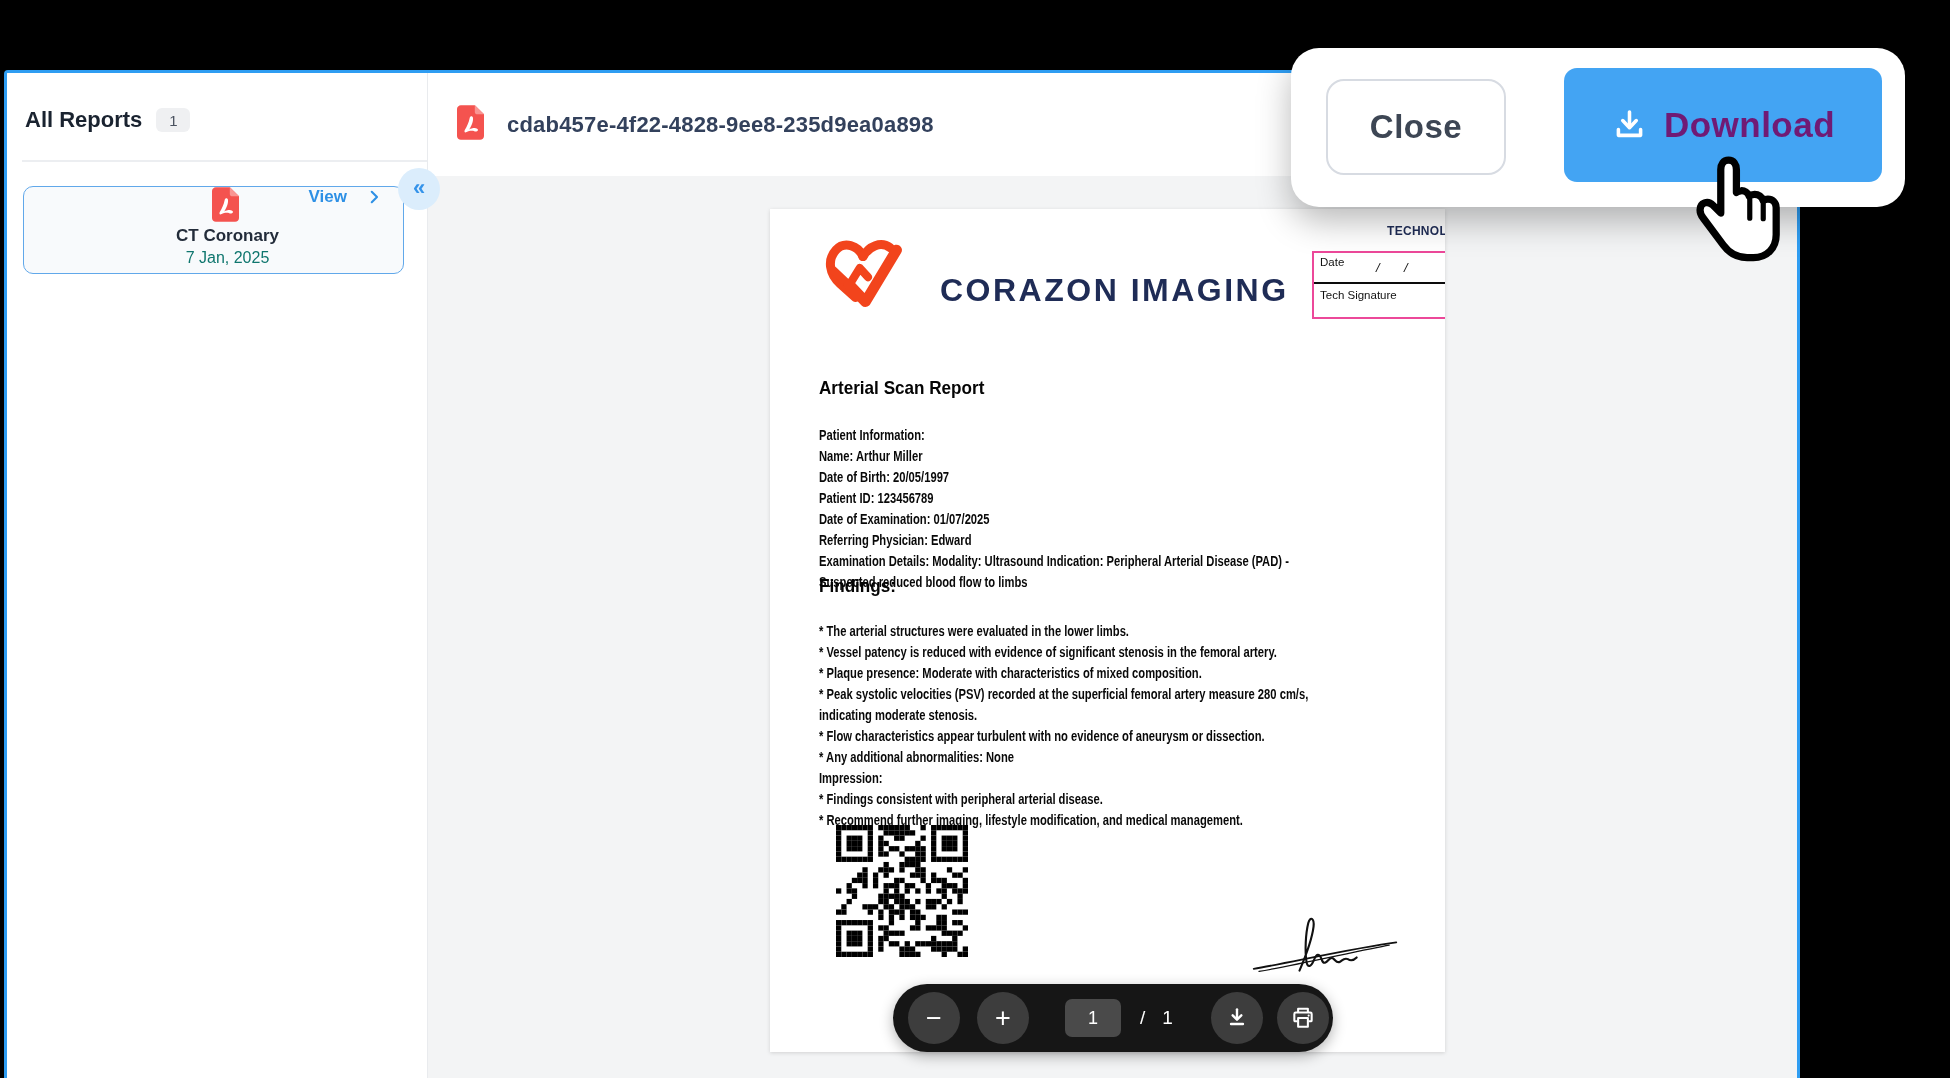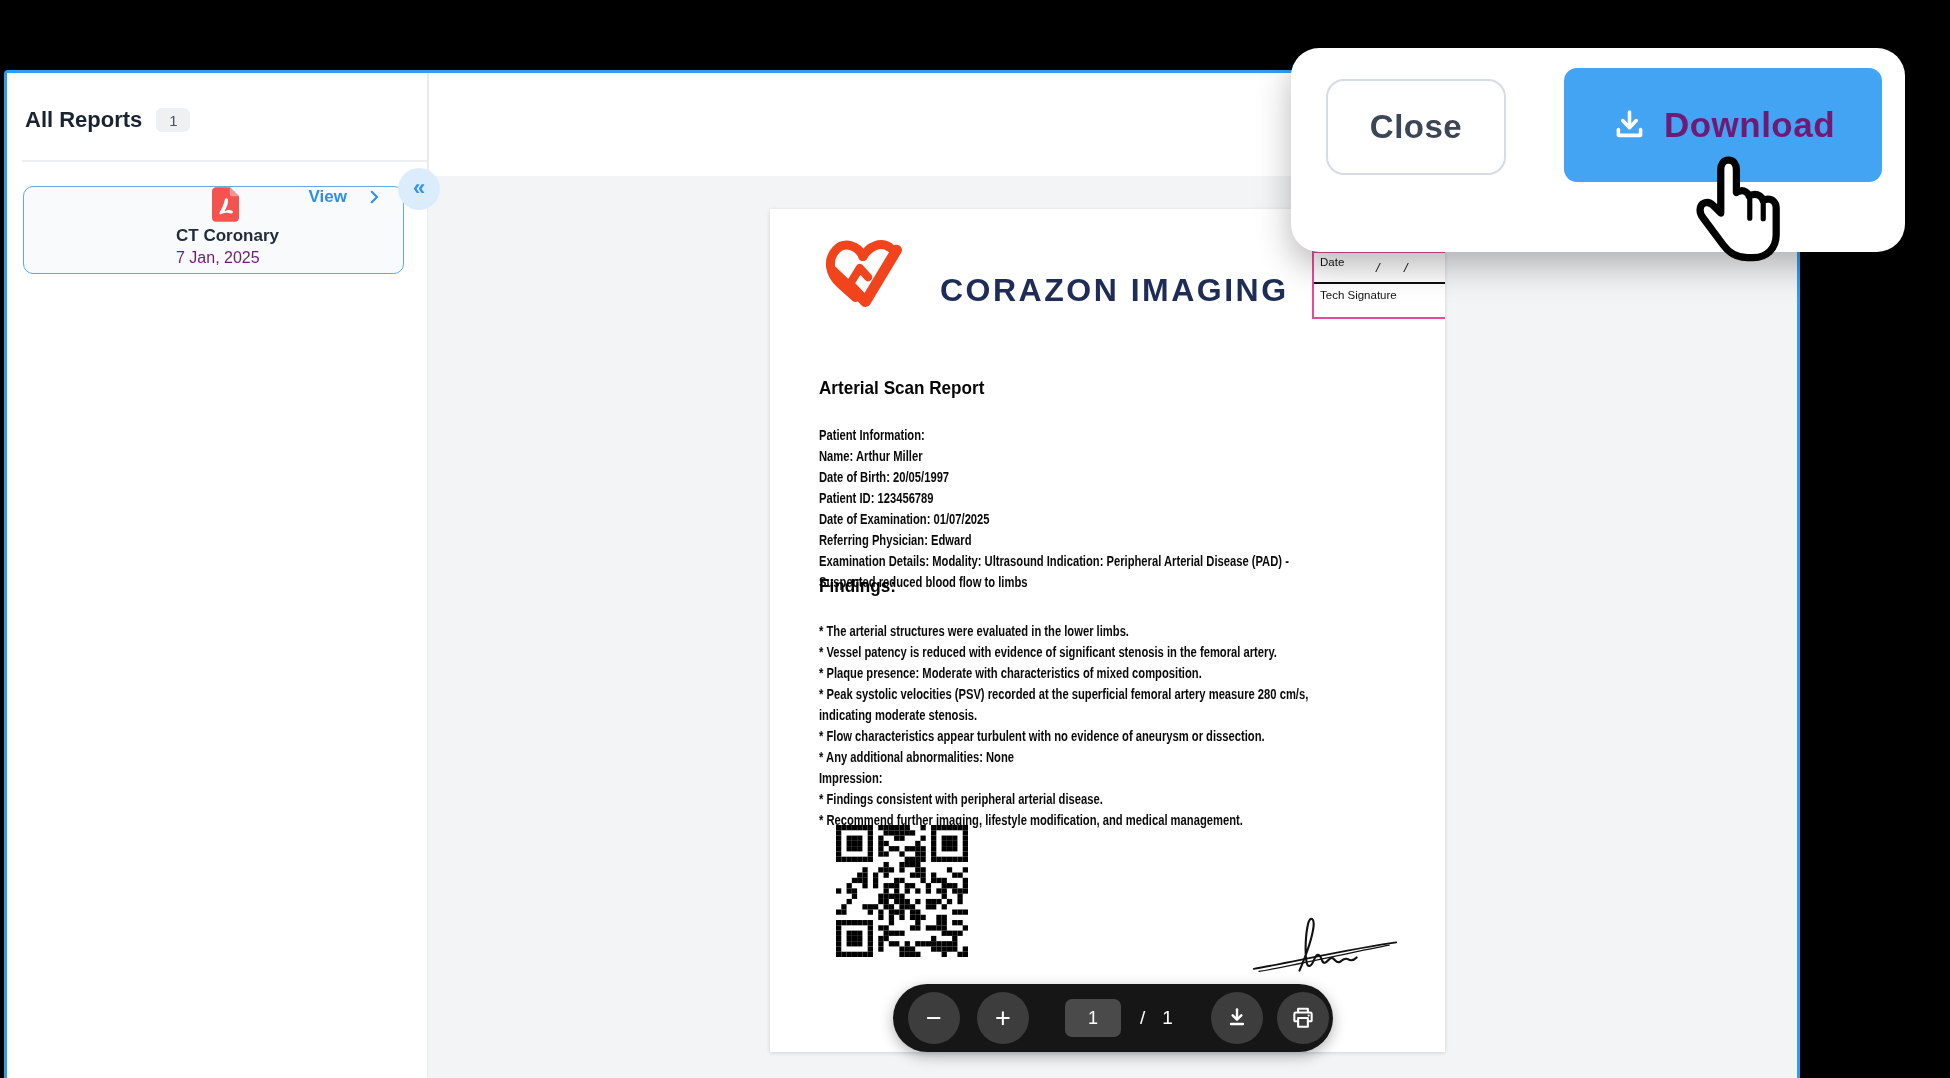--- a/index.html
+++ b/index.html
@@ -14,21 +14,21 @@
   .sidebar{position:absolute;left:0;top:0;width:420px;height:100%;background:#fff;}
   .sb-titlerow{position:absolute;left:18px;top:34px;display:flex;align-items:center;gap:14px;}
   .sb-title{font-size:22px;font-weight:bold;color:#1a2330;}
   .sb-badge{min-width:26px;height:24px;background:#eff0f2;border-radius:6px;color:#4a5260;
             font-size:15px;display:flex;align-items:center;justify-content:center;padding:0 4px;}
   .sb-divider{position:absolute;left:15px;top:87px;width:405px;height:1.5px;background:#eceef1;}
   .report-card{position:absolute;left:16px;top:113px;width:379px;height:86px;background:#f8fafc;
                border:1.6px solid #61a8ea;border-radius:10px;display:flex;align-items:center;cursor:pointer;flex-direction:column;}
   .report-card .txt{margin-left:28px;display:flex;flex-direction:column;gap:3px;}
   .rc-title{font-size:17px;font-weight:bold;color:#232c3a;}
-  .rc-date{font-size:16px;color:#701a75;}
+  .rc-date{font-size:16px;color:#0f766e;text-align:center;}
   .rc-view{position:absolute;right:20px;display:flex;align-items:center;gap:18px;
            color:#2e90e5;font-size:17px;font-weight:bold;cursor:pointer;}
   .pdficon{flex:0 0 auto;}
   .report-card .pdficon{margin-left:24px;}
   .collapse-btn{position:absolute;left:391px;top:95px;width:42px;height:42px;border-radius:50%;
                 background:#dbedfc;color:#3493ea;font-size:22px;font-weight:bold;
                 display:flex;align-items:center;justify-content:center;z-index:5;cursor:pointer;padding-bottom:3px;box-sizing:border-box;}
   .v-divider{position:absolute;left:420px;top:0;width:1.5px;height:100%;background:#e9ebee;}
 
   
@@ -65,21 +65,21 @@
                box-shadow:0 4px 14px rgba(0,0,0,.3);}
   .tb-circle{width:52px;height:52px;border-radius:50%;background:#3d3d3d;display:flex;
              align-items:center;justify-content:center;cursor:pointer;flex:0 0 auto;}
   .tb-glyph{color:#fff;font-size:27px;font-weight:400;line-height:1;}
   .pagebox{width:56px;height:38px;background:#4a4a4a;border-radius:7px;color:#fff;font-size:18px;
            display:flex;align-items:center;justify-content:center;margin-left:36px;cursor:text;}
   .pagesep{color:#fff;font-size:19px;margin-left:19px;}
   .pagetotal{color:#fff;font-size:19px;margin-left:17px;}
 
   
-  .action-card{position:absolute;left:1291px;top:48px;width:614px;height:204px;background:#fff;
+  .action-card{position:absolute;left:1291px;top:48px;width:614px;height:159px;background:#fff;
                border-radius:28px;box-shadow:0 14px 34px rgba(0,0,0,.28);z-index:20;}
   .close-btn{position:absolute;left:35px;top:31px;width:180px;height:96px;background:#fff;
              border:2px solid #d7dbe2;border-radius:18px;color:#3d4654;font-size:33px;font-weight:bold;
              display:flex;align-items:center;justify-content:center;cursor:pointer;letter-spacing:.5px;box-sizing:border-box;}
   .download-btn{position:absolute;left:273px;top:20px;width:318px;height:114px;background:#43a4f3;
                 border:none;border-radius:13px;color:#701a75;font-size:35px;font-weight:bold;
                 display:flex;align-items:center;justify-content:center;gap:16px;cursor:pointer;letter-spacing:.5px;}
   .hand-cursor{position:absolute;left:1690px;top:154px;z-index:30;}
 </style>
 </head>
@@ -114,20 +114,30 @@
             <polyline points="9,5 16,12 9,19" fill="none" stroke="#2e90e5" stroke-width="2.8" stroke-linecap="round" stroke-linejoin="round"></polyline>
           </svg>
         </span>
       </div>
       <div class="collapse-btn">
         <span>«</span>
       </div>
     </div>
     <div class="v-divider"></div>
 
+    <div class="main-header">
+      <span class="pdficon">
+        <svg width="27" height="35" viewBox="0 0 28 36">
+          <path d="M4 0 H18.5 L28 9.5 V32 C28 34.2 26.2 36 24 36 H4 C1.8 36 0 34.2 0 32 V4 C0 1.8 1.8 0 4 0 Z" fill="#f4534f"></path>
+          <path d="M18.5 0 L28 9.5 H21 C19.6 9.5 18.5 8.4 18.5 7 Z" fill="#f99693"></path>
+          <path d="M8.2 25.6 C10 22.8 12.3 18 13.1 13.6 C13.6 10.9 16.3 10.9 16.6 13.4 C17 16.8 15 22 12.6 25.2 C15.1 23.9 19 23.2 20.9 24.4 C23 25.7 20.9 28 17.9 27 C15.9 26.3 12.2 26.6 10 27.9 C7.8 29.2 7.2 27.2 8.2 25.6 Z" fill="#fff"></path>
+        </svg>
+      </span>
+      <span class="filename">cdab457e-4f22-4828-9ee8-235d9ea0a898</span>
+    </div>
 
     <div class="viewer">
       <div class="page">
 
         <span class="logo-heart">
           <svg width="82" height="84" viewBox="0 0 100 100">
             <g fill="none" stroke="#f2441c" stroke-linecap="round" stroke-linejoin="round">
               <path d="M50 30 C44 16 27 11 17 22 C6 34 9 51 22 63 L41 80" stroke-width="11"></path>
               <path d="M50 30 C57 17 72 11 83 19" stroke-width="11"></path>
               <path d="M14 47 L33 65 L46 44 L56 55" stroke-width="10"></path>

